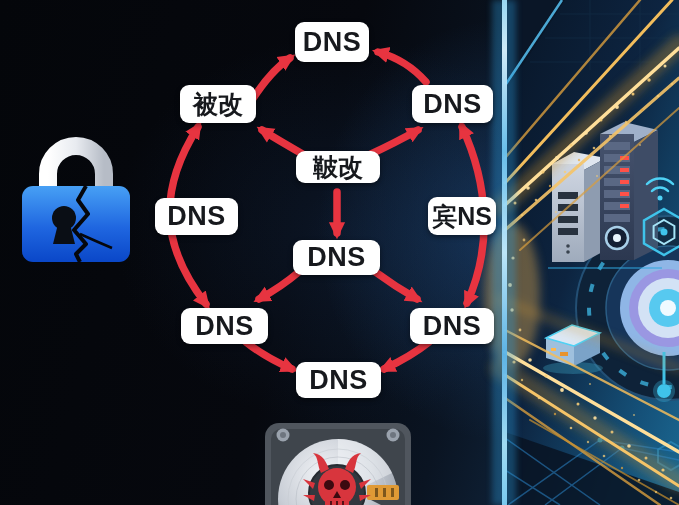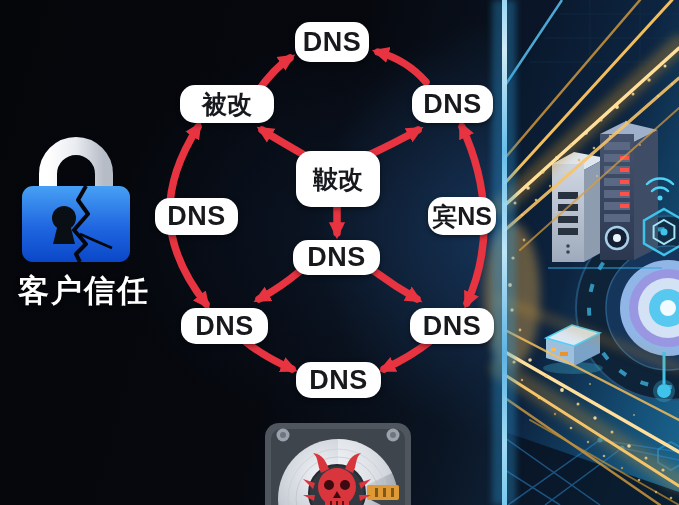--- a/index.html
+++ b/index.html
@@ -6,30 +6,30 @@
   .stage{
     position:relative;width:679px;height:505px;overflow:hidden;
     font-family:"Liberation Sans","DejaVu Sans",sans-serif;
     background:
       radial-gradient(260px 300px at 500px 230px, rgba(40,100,170,.38), transparent 70%),
       radial-gradient(300px 260px at 340px 230px, rgba(22,48,84,.32), transparent 75%),
       linear-gradient(105deg,#04060a 0%,#06080e 45%,#0a1422 68%,#0f2238 80%,#0c1d31 100%);
   }
   .bg-art,.arrow-net{position:absolute;left:0;top:0;pointer-events:none;}
   .node{
-    position:absolute;background:#ffffff;border-radius:15px;
+    position:absolute;background:#ffffff;border-radius:9px;
     display:flex;align-items:center;justify-content:center;
     color:#17191d;font-weight:600;box-shadow:0 2px 5px rgba(0,0,0,.45);
   }
   .node.en{font-size:27px;letter-spacing:.5px;}
   .node.zh{font-size:25px;}
   .n-top{left:295px;top:22px;width:74px;height:40px;}
-  .n-ul{left:180px;top:85px;width:94px;height:38px;}
+  .n-ul{left:180px;top:85px;width:76px;height:38px;}
   .n-ur{left:412px;top:85px;width:81px;height:38px;}
-  .n-c{left:296px;top:151px;width:84px;height:56px;}
+  .n-c{left:296px;top:151px;width:84px;height:32px;}
   .n-ml{left:155px;top:198px;width:83px;height:37px;}
   .n-mr{left:428px;top:197px;width:68px;height:38px;}
   .n-il{left:293px;top:240px;width:87px;height:35px;}
   .n-bl{left:181px;top:308px;width:87px;height:36px;}
   .n-br{left:410px;top:308px;width:84px;height:36px;}
   .n-bc{left:296px;top:362px;width:85px;height:36px;}
   .lock-svg{position:absolute;left:12px;top:122px;}
   .trust{
     position:absolute;left:4px;top:270px;width:160px;text-align:center;
     color:#ffffff;font-size:31px;font-weight:700;letter-spacing:2px;
@@ -266,21 +266,20 @@
     <rect x="10" y="64" width="108" height="76" rx="11" fill="url(#lockbody)"></rect>
     <g fill="#0a0e15">
       <circle cx="52" cy="96" r="12"></circle>
       <polygon points="46,102 58,102 63,122 41,122"></polygon>
     </g>
     <g stroke="#05070c" fill="none" stroke-linejoin="round">
       <path d="M 74,64 L 66,78 L 76,92 L 62,108 L 74,122 L 64,132 L 68,140" stroke-width="4"></path>
       <path d="M 68,112 L 86,120 L 100,126" stroke-width="2.5"></path>
     </g>
   </svg>
-  <div class="trust">客户信任</div>
 
   <svg class="arrow-net" width="679" height="505" viewBox="0 0 679 505" aria-hidden="true">
     <defs>
       <marker id="ah" viewBox="0 0 10 10" refX="6" refY="5" markerWidth="2.4" markerHeight="2.4" orient="auto-start-reverse">
         <path d="M 0,0.5 L 9.5,5 L 0,9.5 z" fill="#e73440"></path>
       </marker>
     </defs>
     <g fill="none" stroke="#e73440" stroke-width="7.5" stroke-linecap="round">
       <path d="M 252,100 C 265,80 276,67 290,58" marker-end="url(#ah)"></path>
       <path d="M 426,82 C 412,66 396,57 378,52" marker-end="url(#ah)"></path>

